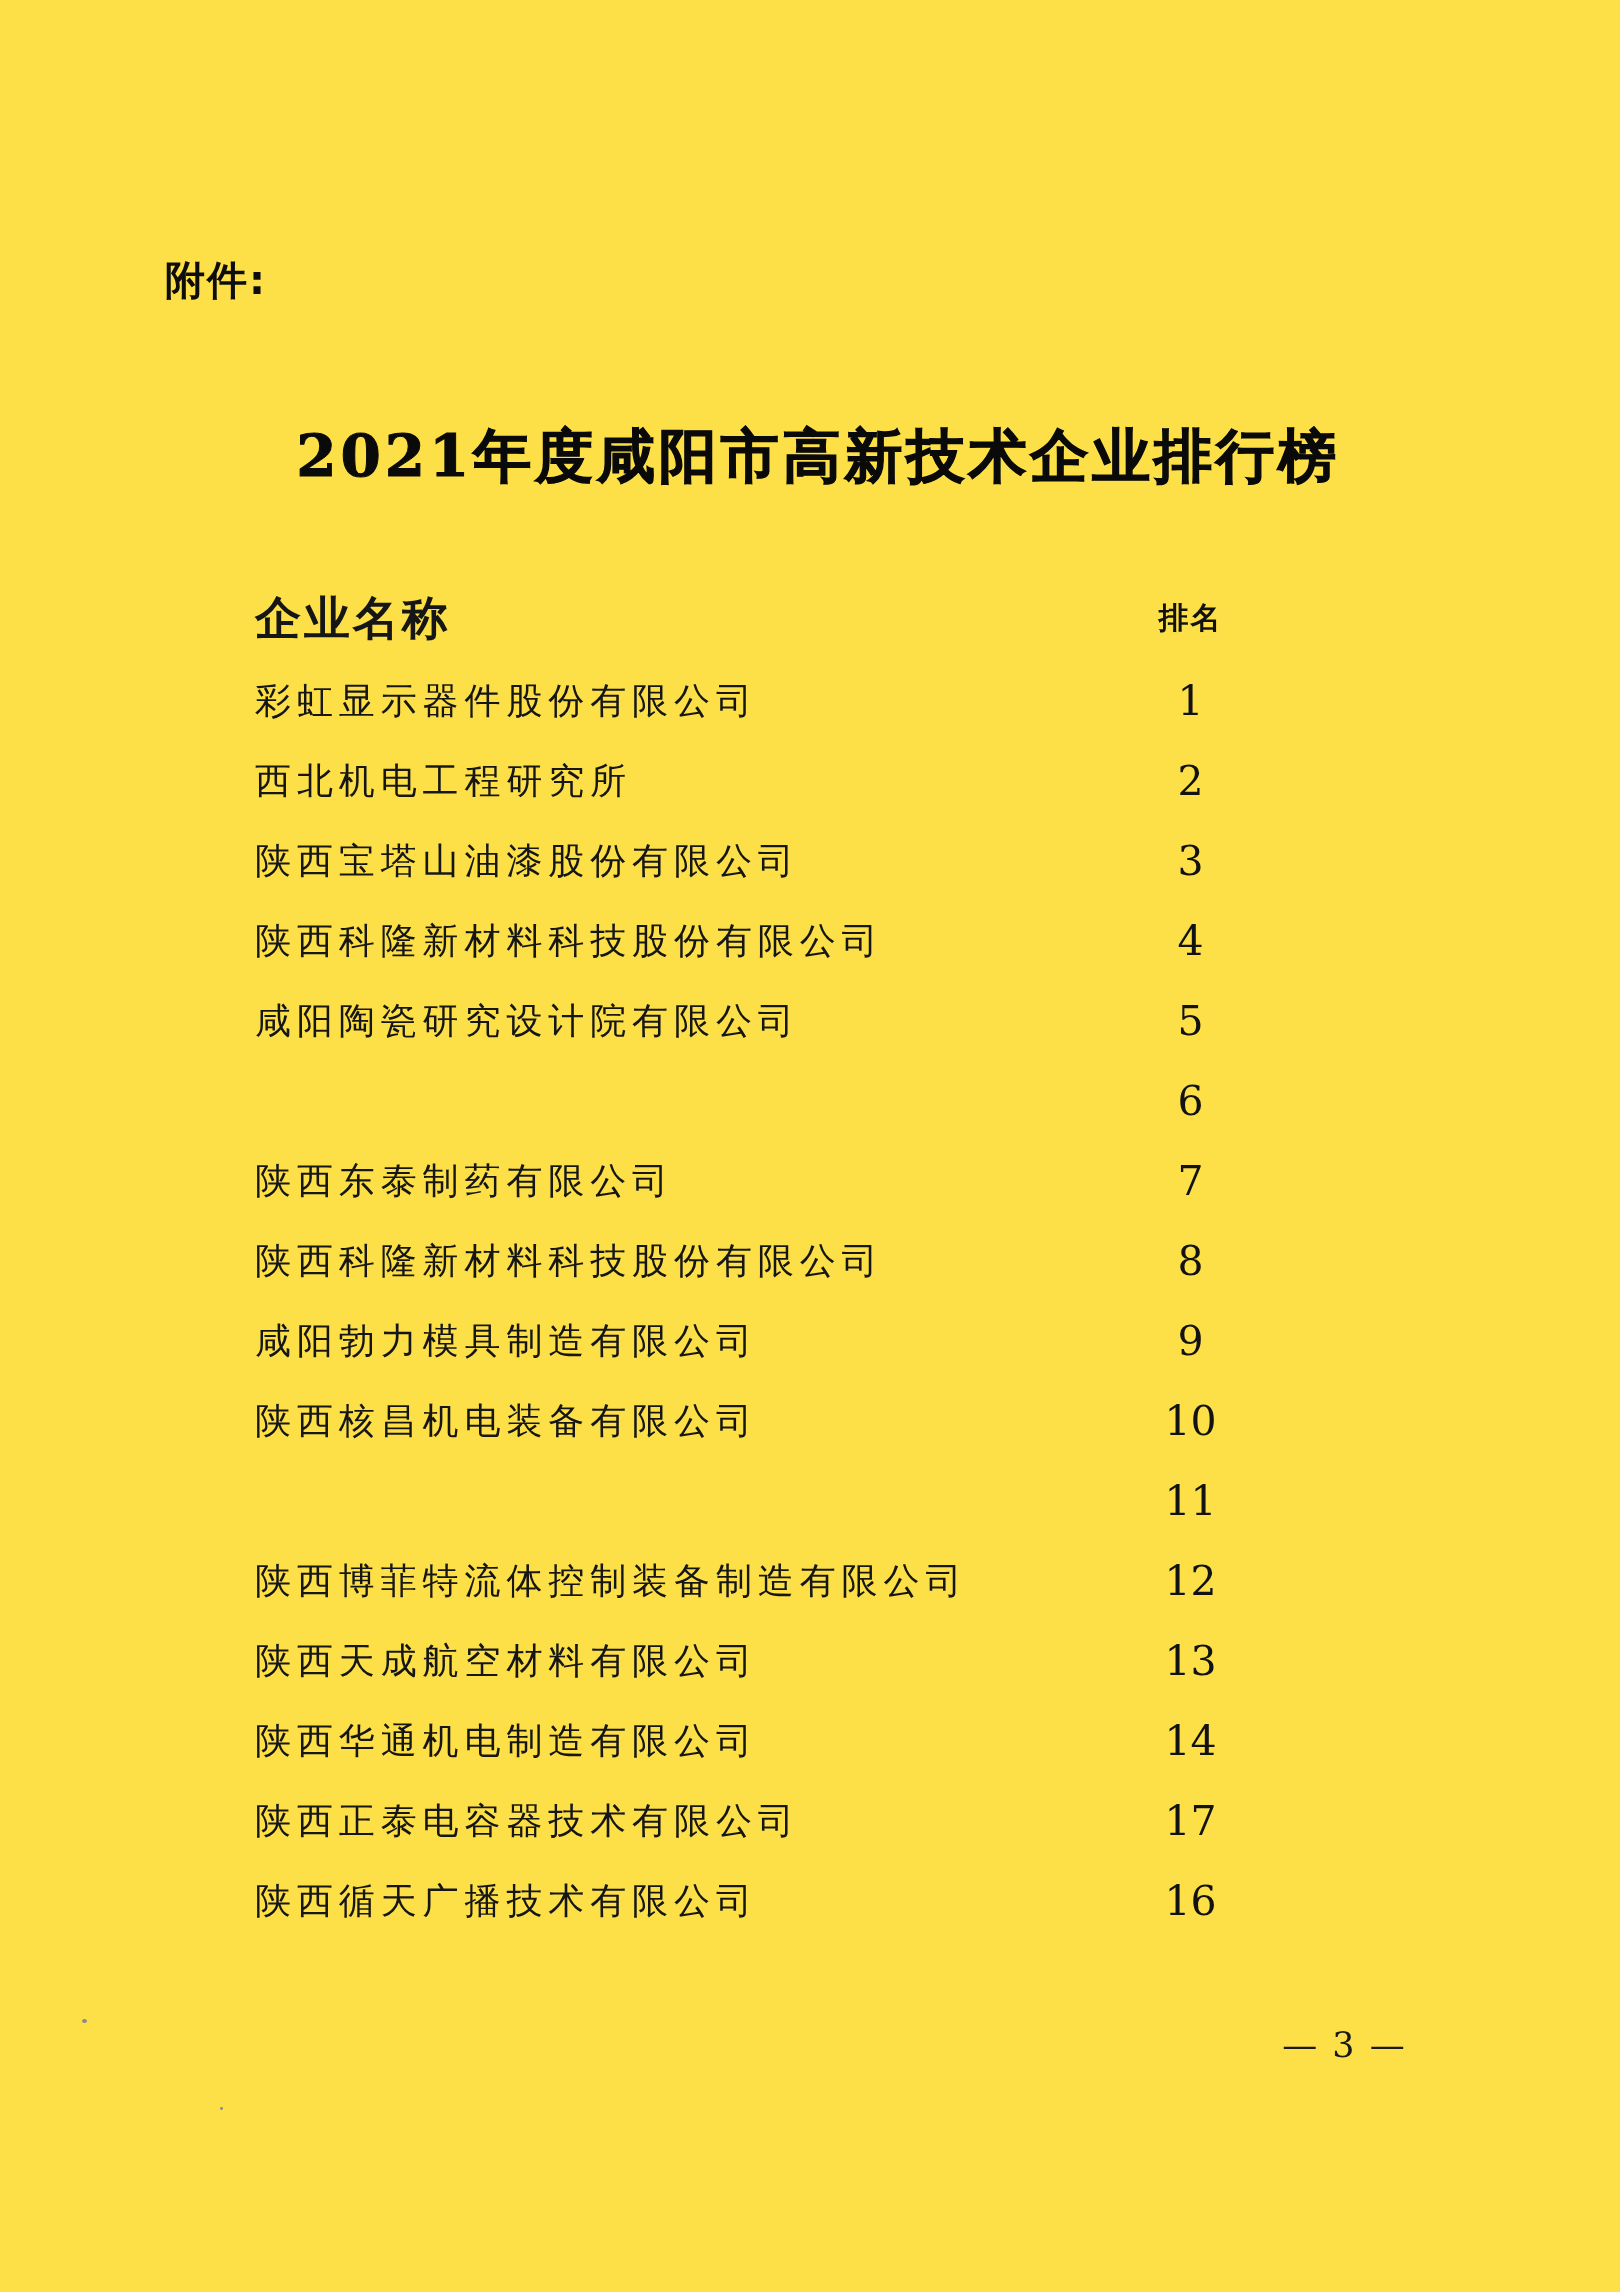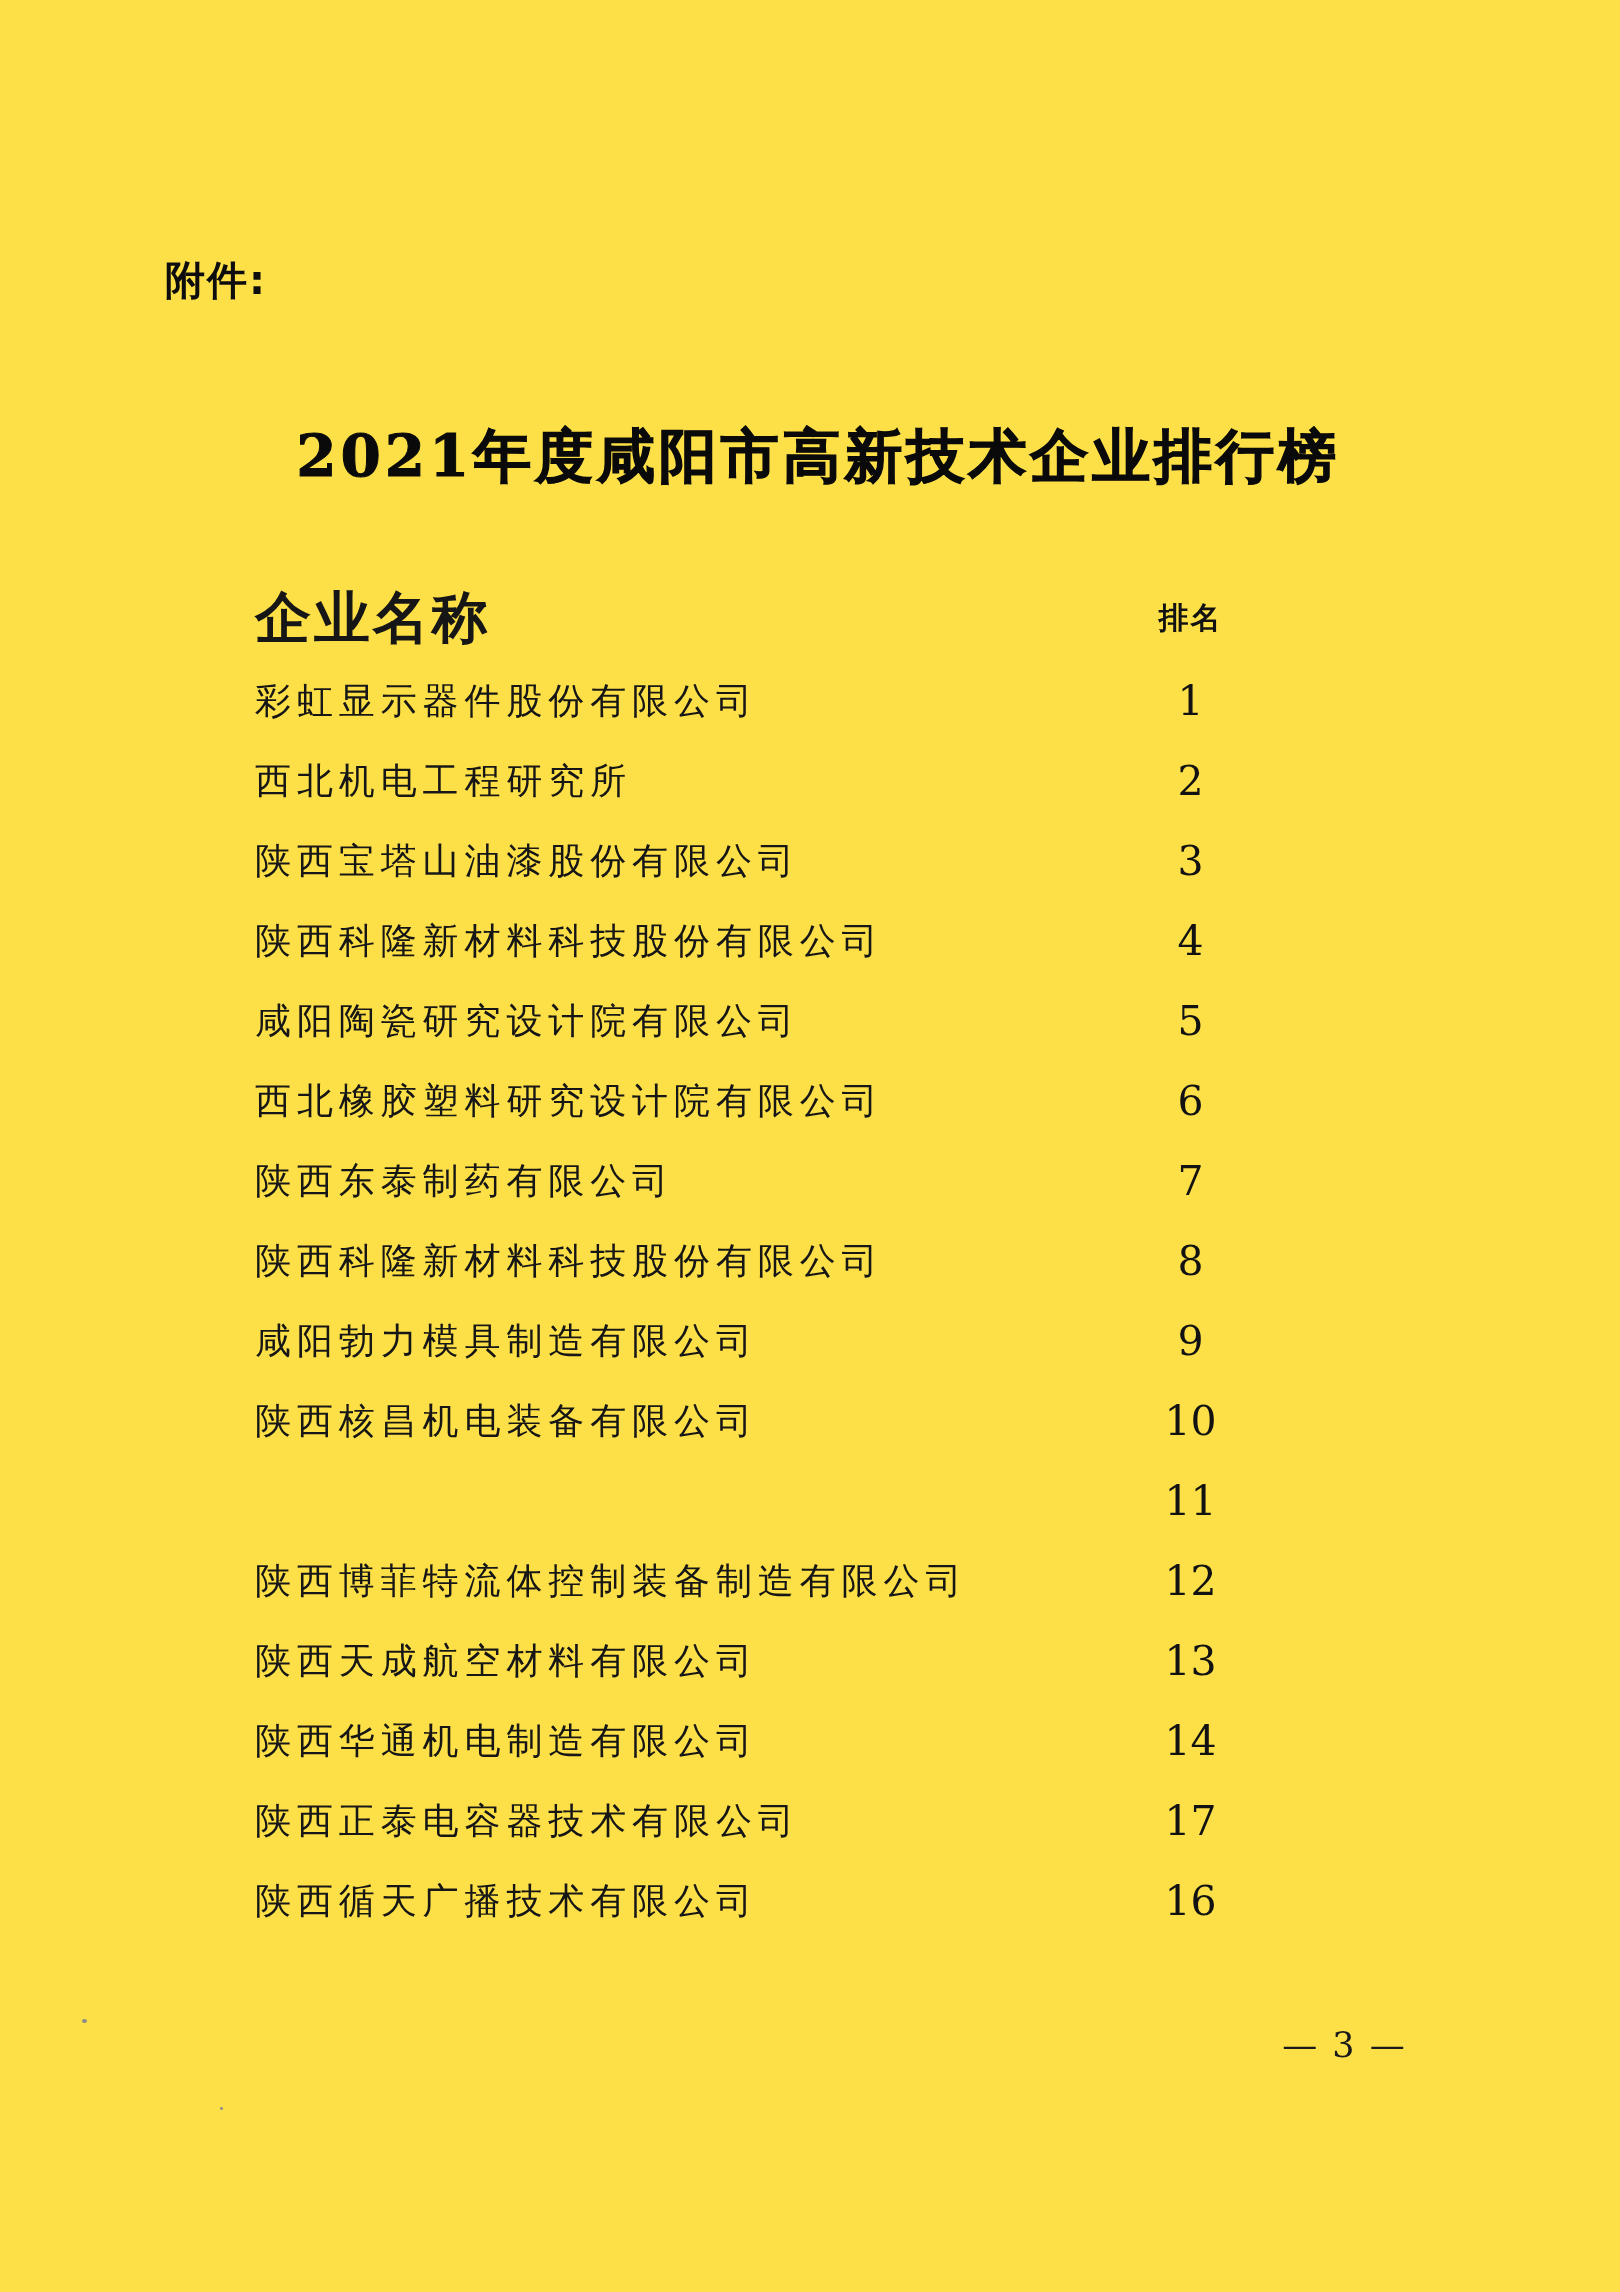--- a/index.html
+++ b/index.html
@@ -51,21 +51,21 @@
     left: 0;
     top: 588px;
     width: 100%;
     height: 61px;
     display: flex;
     align-items: center;
   }
   .header-row .col-name {
     font-family: "DejaVu Sans", "Liberation Sans", sans-serif;
     font-weight: bold;
-    font-size: 56px;
+    font-size: 46px;
     letter-spacing: 2.9px;
   }
   .header-row .col-rank {
     font-family: "DejaVu Sans", "Liberation Sans", sans-serif;
     font-weight: bold;
     font-size: 30px;
     letter-spacing: 2px;
   }
   .rows {
     position: absolute;
@@ -144,21 +144,20 @@
       </div>
       <div class="row">
         <span class="col-name">陕西科隆新材料科技股份有限公司</span>
         <span class="col-rank">4</span>
       </div>
       <div class="row">
         <span class="col-name">咸阳陶瓷研究设计院有限公司</span>
         <span class="col-rank">5</span>
       </div>
       <div class="row">
-        <span class="col-name">西北橡胶塑料研究设计院有限公司</span>
         <span class="col-rank">6</span>
       </div>
       <div class="row">
         <span class="col-name">陕西东泰制药有限公司</span>
         <span class="col-rank">7</span>
       </div>
       <div class="row">
         <span class="col-name">陕西科隆新材料科技股份有限公司</span>
         <span class="col-rank">8</span>
       </div>

